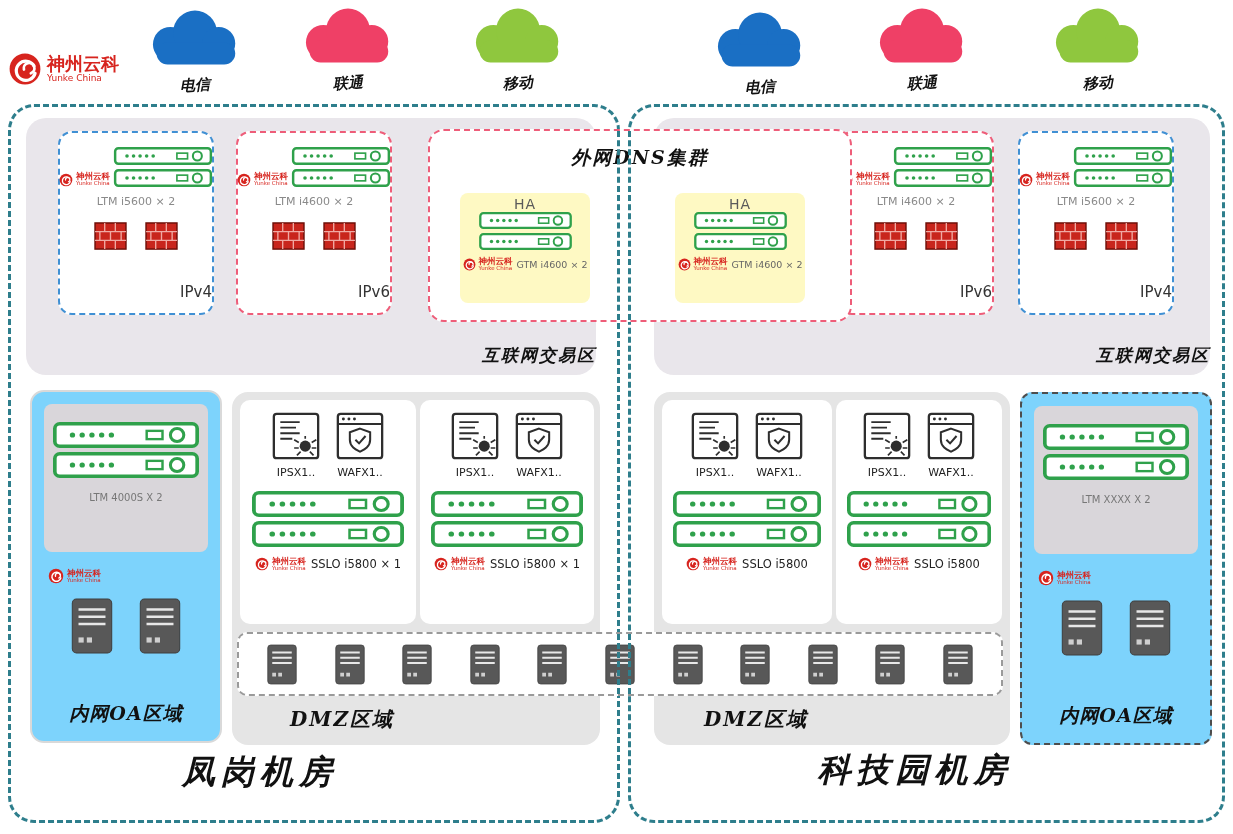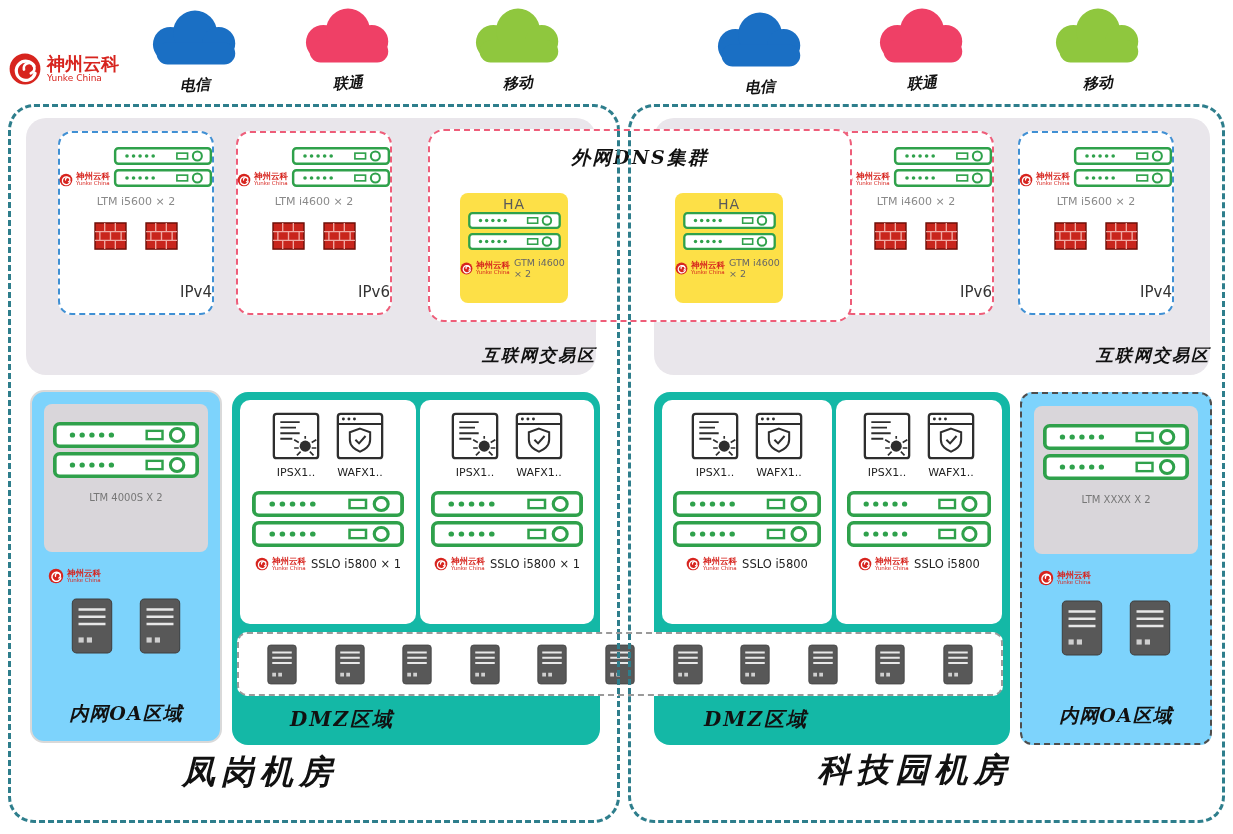--- a/index.html
+++ b/index.html
@@ -14,21 +14,21 @@
   .ipbox{background:#fff;border-radius:14px;display:flex;flex-direction:column;align-items:center;padding-top:14px;z-index:2}
   .v4{border:2px dashed #4090d4}
   .v6{border:2px dashed #ee5d79}
   .cluster{display:flex;align-items:flex-end;gap:3px}
   .bars{display:flex;flex-direction:column;gap:4px;align-items:center}
   .dev-label{font-size:11px;color:#8a8a8a;margin-top:8px}
   .fw-row{display:flex;gap:18px;margin-top:14px}
   .ip-label{position:absolute;bottom:12px;left:0;right:0;text-align:right;font-size:15px;color:#333}
   .dnsbox{border:2px dashed #ee5d79;border-radius:16px;background:#fff;z-index:4}
   .dns-title{text-align:center;margin-top:14px;font-size:19px;letter-spacing:2px}
-  .ha-box{position:absolute;width:108px;height:110px;background:#fde047;border-radius:8px;
+  .ha-box{position:absolute;width:130px;height:110px;background:#fef9c3;border-radius:8px;
     display:flex;flex-direction:column;align-items:center;padding-top:3px}
   .ha-label{font-size:14px;color:#5a5a5a;letter-spacing:1px}
   .gtm-row{display:flex;align-items:center;gap:4px;margin-top:7px}
   .gtm-label{font-size:9.5px;color:#666}
   .mlogo{display:inline-flex;align-items:center;gap:3px}
   .mtxt{display:flex;flex-direction:column;line-height:1.05}
   .mtxt .cn{color:#d7241e;font-weight:700;font-size:8.5px;white-space:nowrap}
   .mtxt .en{color:#d7241e;font-size:5.5px;white-space:nowrap}
   .main-logo{display:flex;align-items:center;gap:5px;z-index:3}
   .main-logo .mtxt .cn{font-size:18px}
@@ -38,21 +38,21 @@
   .c-blue{fill:#1a6fc4}.c-pink{fill:#ef4066}.c-green{fill:#8fc73e}
   .oa-box{background:#7dd3fc;z-index:2}
   .oa-left{border:2px solid #d9d9d9;border-radius:14px}
   .oa-right{border:2px dashed #4d4d4d;border-radius:12px}
   .oa-gray{position:absolute;left:12px;top:12px;width:164px;height:148px;background:#d9d6da;border-radius:8px;
     display:flex;flex-direction:column;align-items:center;padding-top:18px}
   .oa-dev{font-size:10px;color:#777;margin-top:14px}
   .oa-logo{position:absolute;left:16px;top:176px}
   .oa-servers{position:absolute;left:0;right:0;top:206px;display:flex;justify-content:center;gap:26px}
   .oa-caption{position:absolute;bottom:14px;left:0;right:0;text-align:center;font-size:19px;letter-spacing:1px}
-  .dmz{background:#14b8a6;border-radius:16px;z-index:2}
+  .dmz{background:#e5e5e5;border-radius:16px;z-index:2}
   .dmz-card{position:absolute;top:8px;height:224px;background:#fff;border-radius:10px;
     display:flex;flex-direction:column;align-items:center;padding-top:12px}
   .sec-row{display:flex;gap:16px}
   .sec-col{display:flex;flex-direction:column;align-items:center;gap:6px}
   .sec-label{font-size:11px;color:#222}
   .dmz-card .bars{margin-top:12px}
   .sslo-row{display:flex;align-items:center;gap:5px;margin-top:10px}
   .sslo-label{font-size:11.5px;color:#222}
   .dmz-caption{position:absolute;bottom:12px;font-size:20px;letter-spacing:2px}
   .server-row{border:2px dashed #9a9a9a;border-radius:10px;background:#fff;

